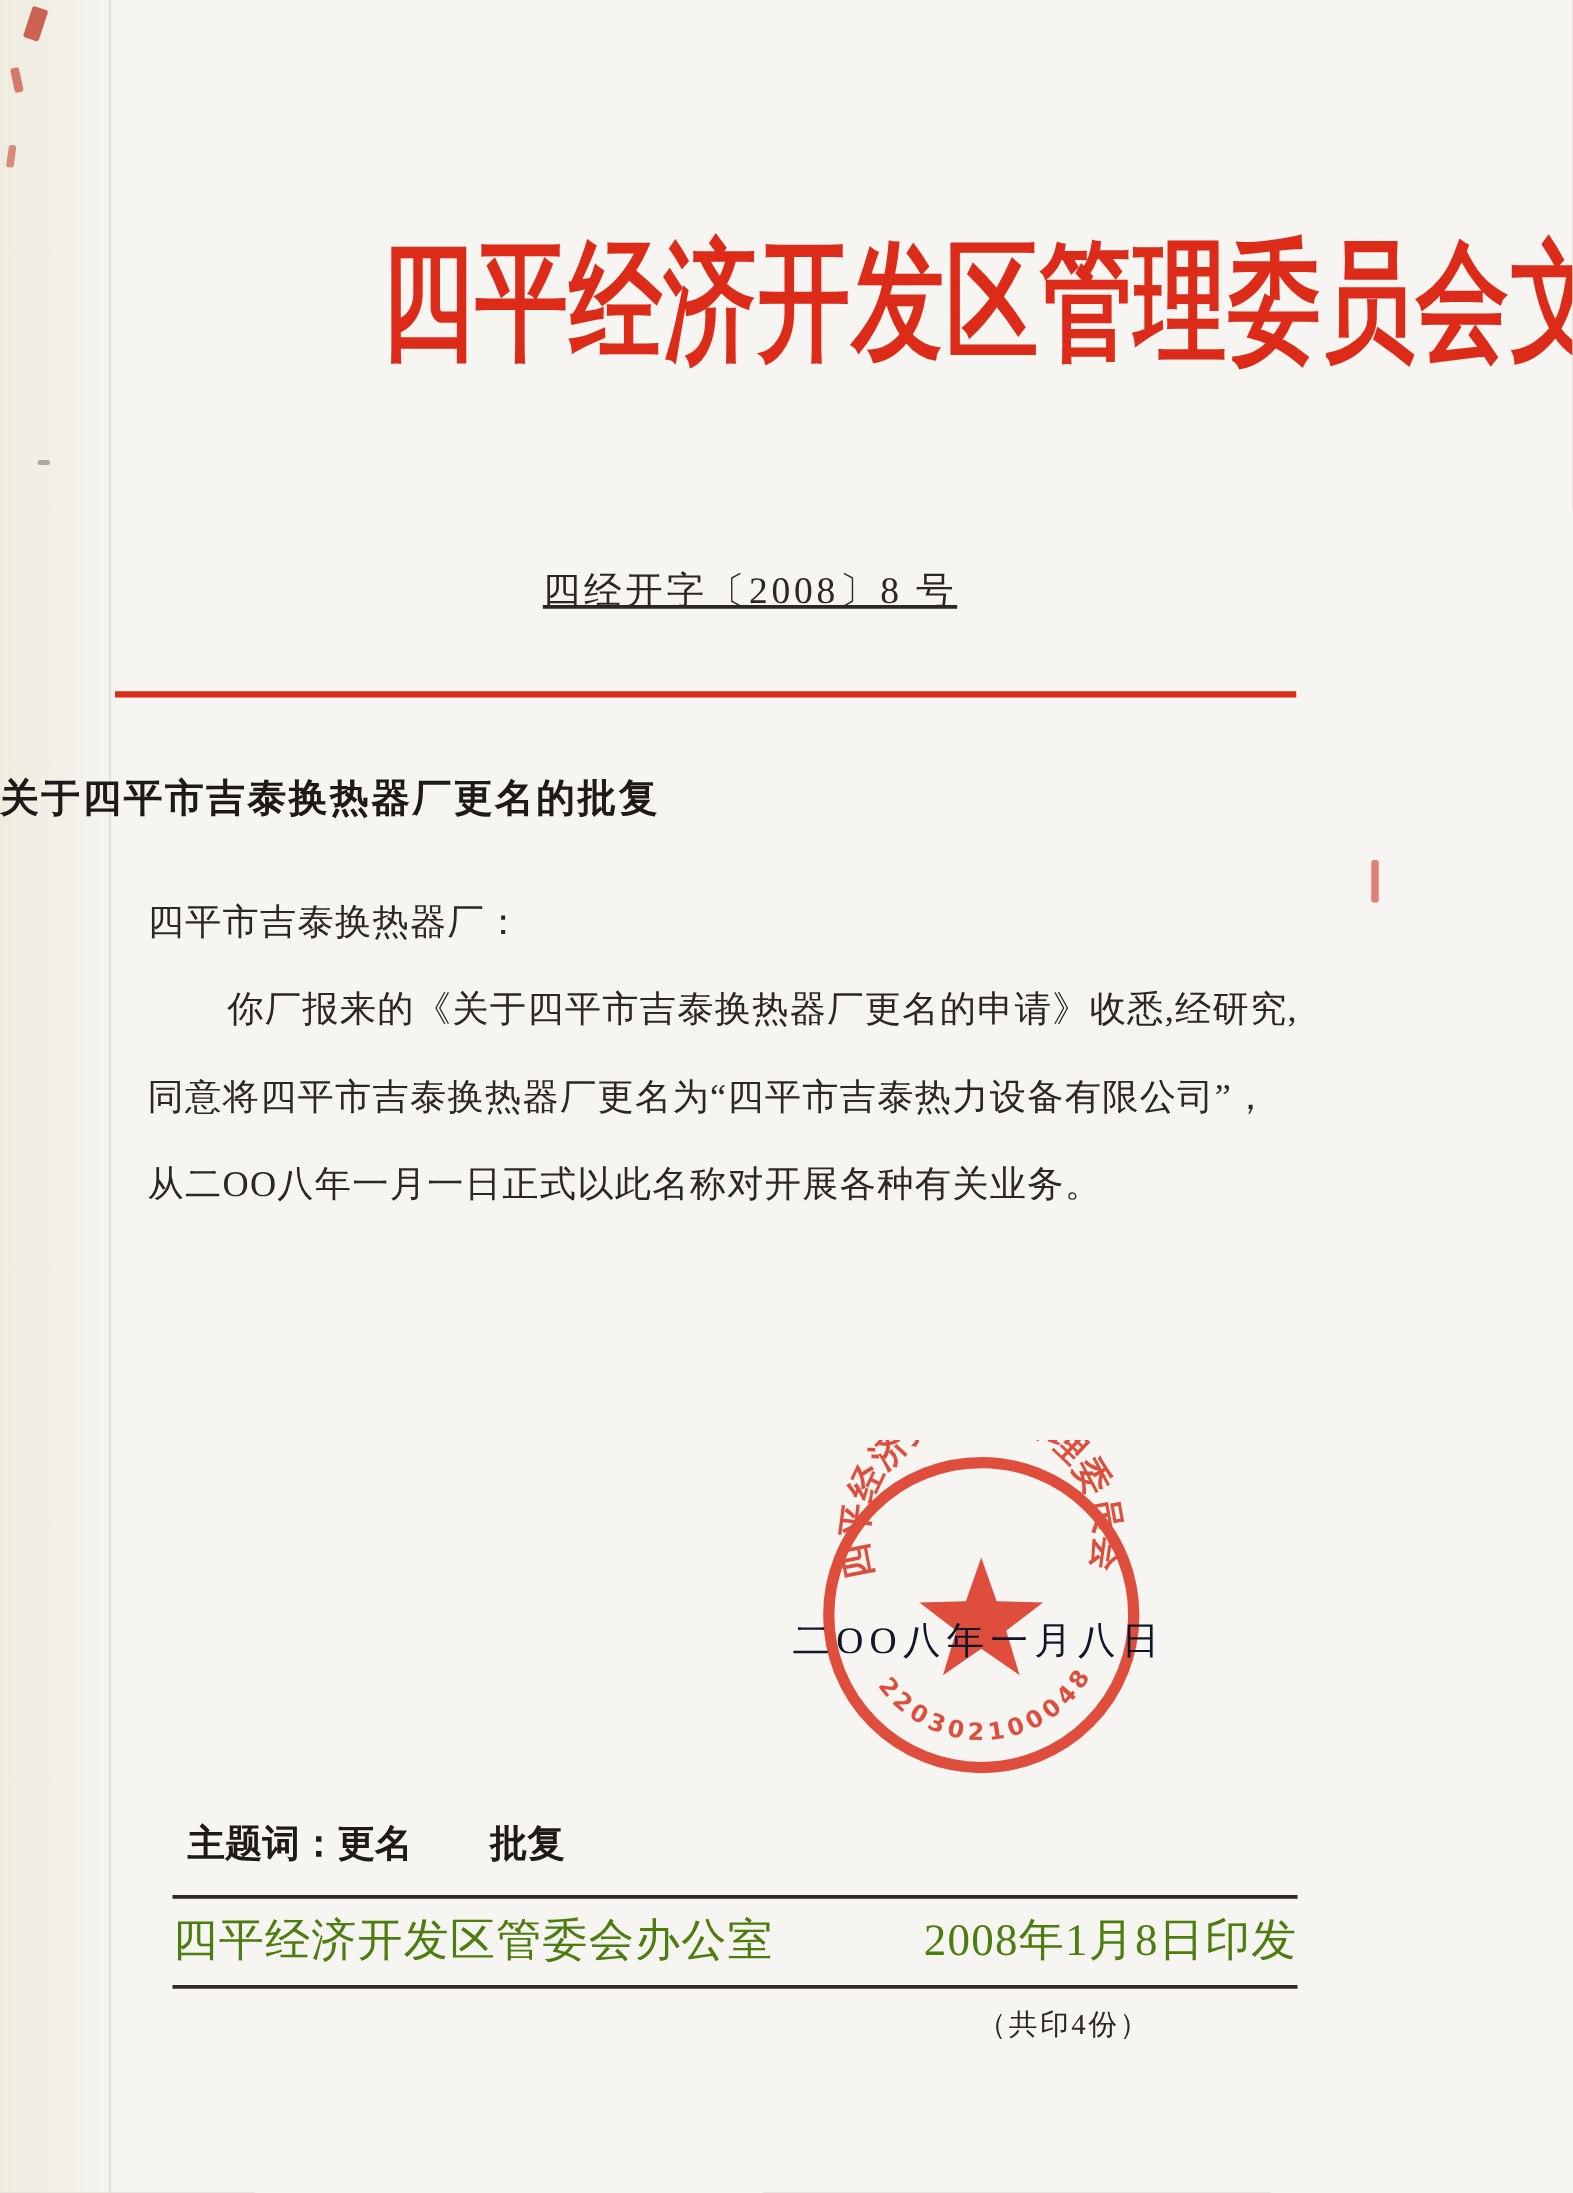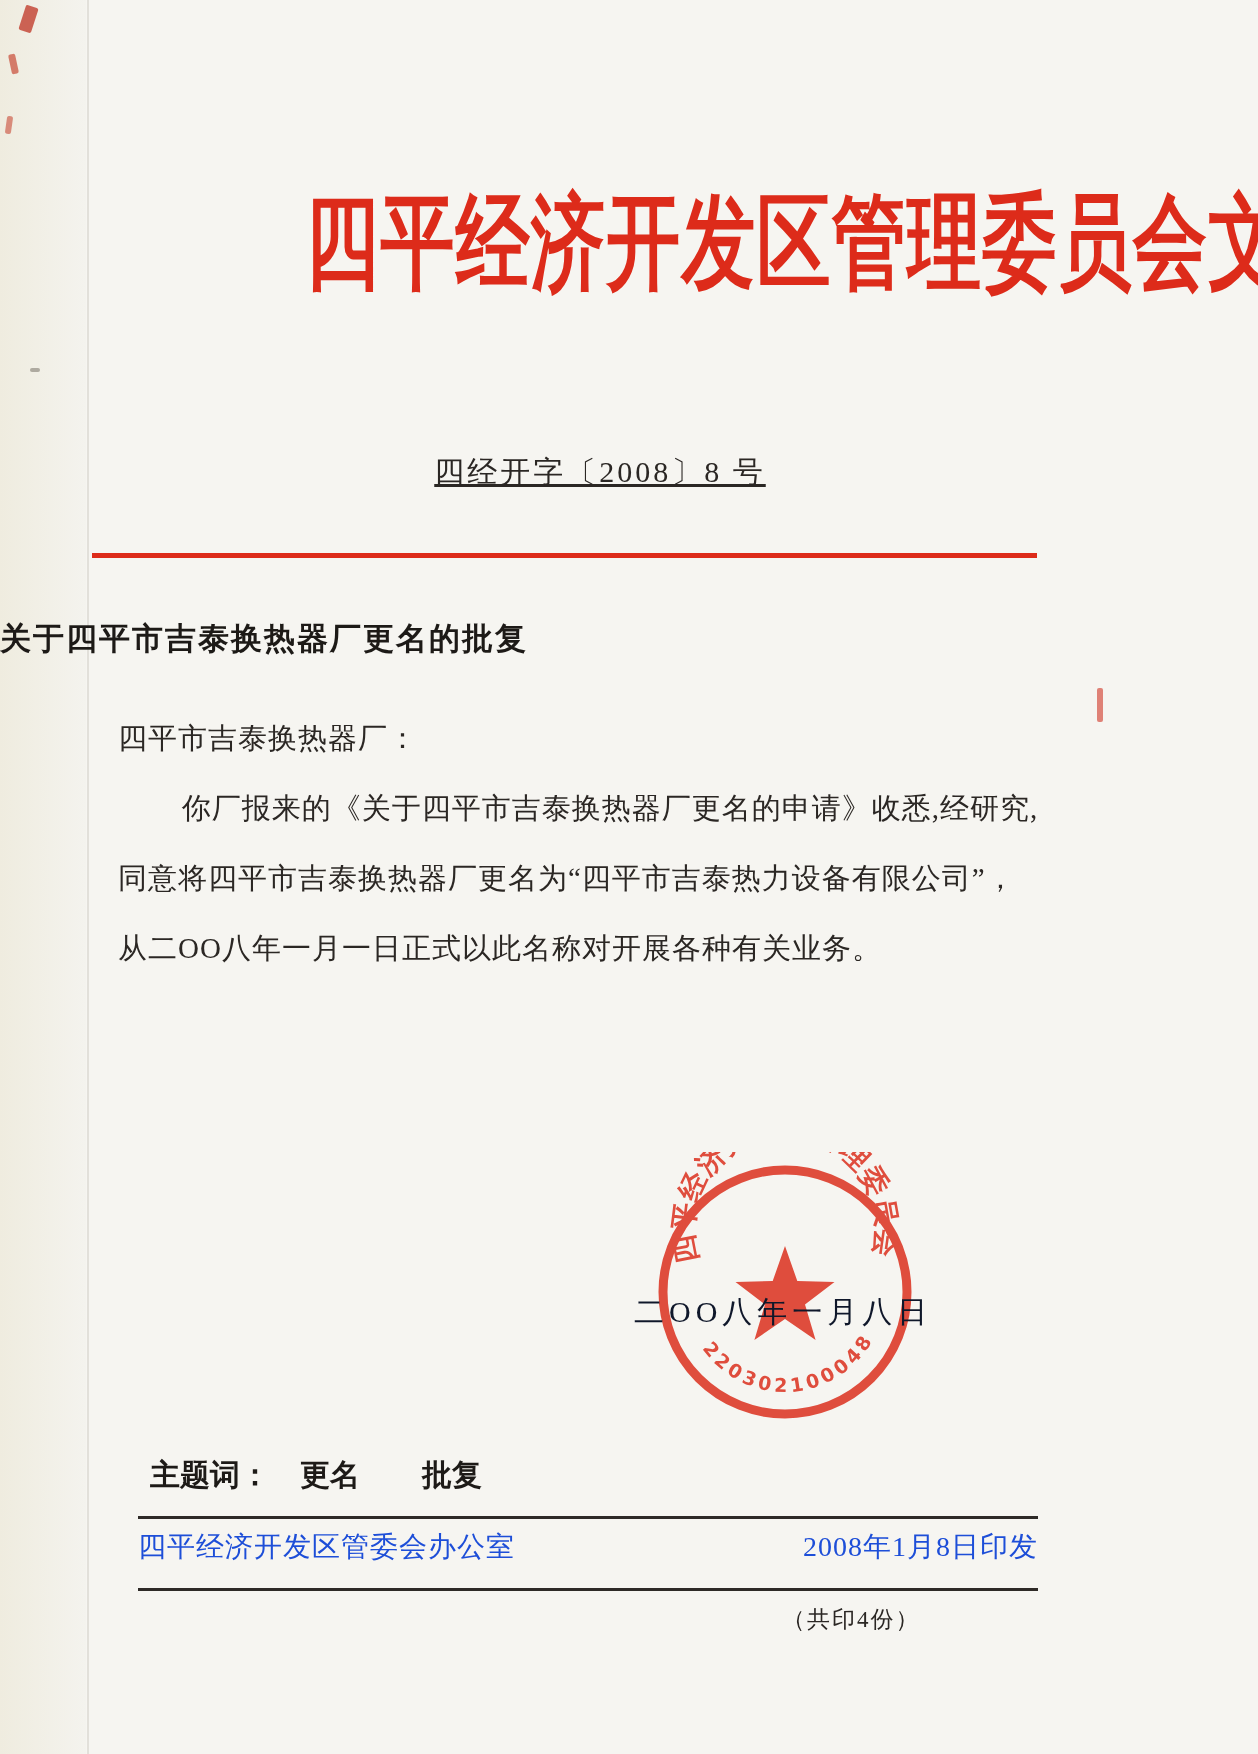--- a/index.html
+++ b/index.html
@@ -68,30 +68,30 @@
     position:absolute;left:606px;top:1292px;z-index:2;
     font-size:30px;letter-spacing:5px;color:#0f172a;white-space:nowrap;margin-left:28px;
   }
 
   .keywords{
     position:absolute;left:150px;top:1455px;
     font-family:Liberation Serif, serif;
     font-weight:bold;font-size:30px;color:#1d1a17;
     display:flex;align-items:baseline;white-space:nowrap;
   }
-  .kw-item1{margin-left:30px;}
+  .kw-item1{}
   .kw-item2{margin-left:62px;}
 
   .rule-black{position:absolute;left:138px;width:900px;height:3px;background:#2e2a27;}
   .rule-1{top:1516px;}
   .rule-2{top:1588px;}
   .footer-row{
     position:absolute;left:138px;top:1528px;width:900px;
     display:flex;justify-content:space-between;align-items:flex-start;
-    font-size:28px;color:#1d4ed8;letter-spacing:1px;white-space:nowrap;
+    font-size:36px;color:#4d7c0f;letter-spacing:1px;white-space:nowrap;
   }
   .copies-note{
     position:absolute;left:782px;top:1604px;
     font-size:23px;color:#2b2724;letter-spacing:2px;white-space:nowrap;
   }
 </style>
 </head>
 <body>
 
 <div class="page">

